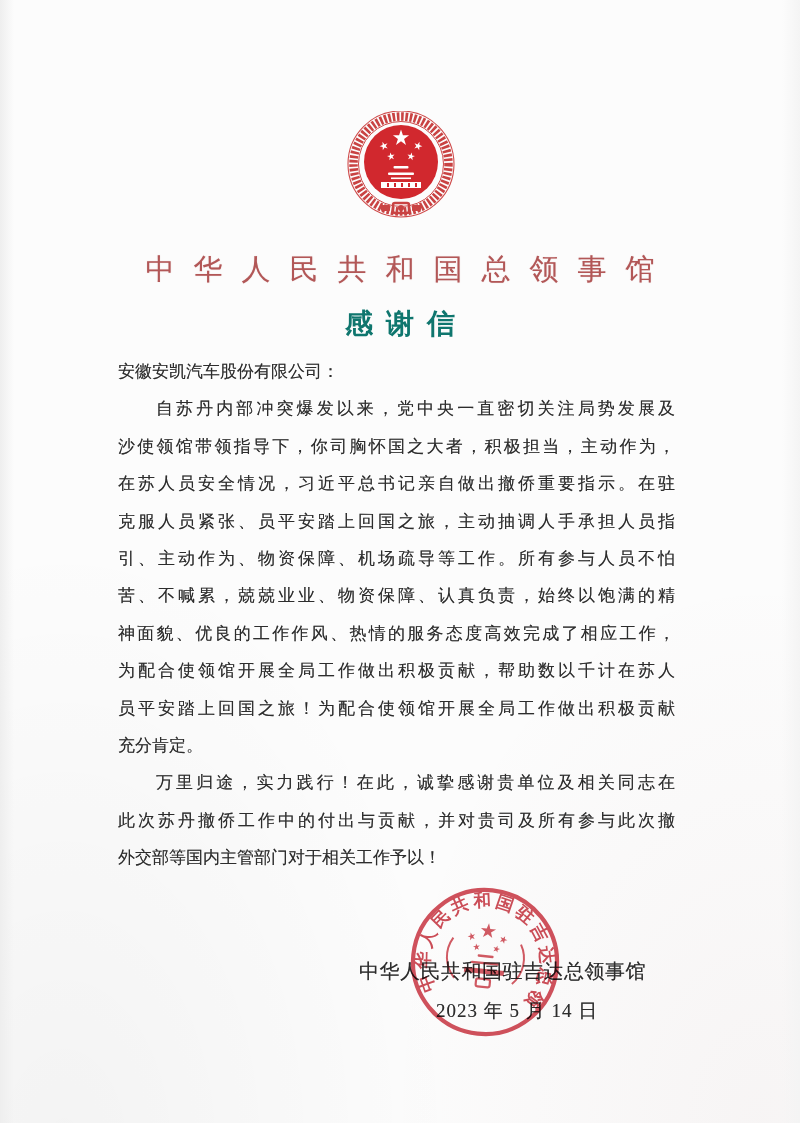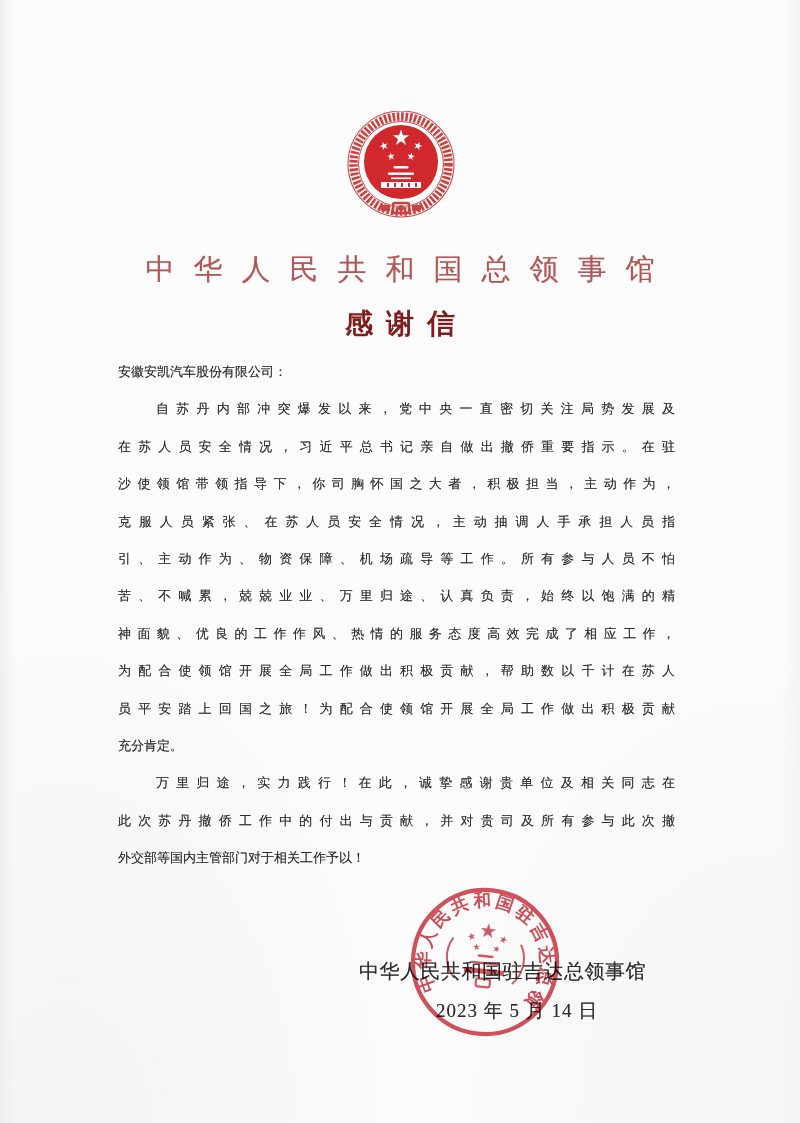--- a/index.html
+++ b/index.html
@@ -18,25 +18,25 @@
   .emblem { position:absolute; left:341px; top:111px; width:120px; height:116px; }
   .org-title {
     position:absolute; top:250px; left:0; width:800px; box-sizing:border-box;
     padding-left:19px; text-align:center;
     font-size:29px; letter-spacing:19px; color:#b25757; font-weight:500;
     text-shadow:0 0 1px rgba(178,87,87,.35);
   }
   .letter-title {
     position:absolute; top:305px; left:0; width:800px; box-sizing:border-box;
     padding-left:13px; text-align:center;
-    font-size:28px; letter-spacing:13px; color:#7f1d1d; font-weight:bold;
+    font-size:28px; letter-spacing:13px; color:#0f766e; font-weight:bold;
   }
   .body-block {
     position:absolute; left:118px; top:353px; width:557px;
-    font-size:13px; line-height:37.4px; color:#2d2d2d;
+    font-size:17px; line-height:37.4px; color:#2d2d2d;
     text-shadow:0 0 0.6px rgba(40,40,40,.5);
   }
   .line { height:37.4px; white-space:nowrap; }
   .line.just { text-align:justify; text-align-last:justify; white-space:normal; overflow:hidden; }
   .line.indent { padding-left:38px; }
   .signature {
     position:absolute; left:359px; top:958px; font-size:20px; letter-spacing:0.5px;
     color:#2d2d2d; text-shadow:0 0 0.6px rgba(40,40,40,.5); z-index:1;
   }
   .date {
@@ -90,25 +90,25 @@
     </g>
   </svg>
 
   <div class="org-title">中华人民共和国总领事馆</div>
 
   <div class="letter-title">感谢信</div>
 
   <div class="body-block">
     <div class="line">安徽安凯汽车股份有限公司：</div>
     <div class="line just indent">自苏丹内部冲突爆发以来，党中央一直密切关注局势发展及</div>
+    <div class="line just">沙使领馆带领指导下，你司胸怀国之大者，积极担当，主动作为，</div>
     <div class="line just">在苏人员安全情况，习近平总书记亲自做出撤侨重要指示。在驻</div>
-    <div class="line just">沙使领馆带领指导下，你司胸怀国之大者，积极担当，主动作为，</div>
-    <div class="line just">克服人员紧张、在苏人员安全情况，主动抽调人手承担人员指</div>
+    <div class="line just">克服人员紧张、员平安踏上回国之旅，主动抽调人手承担人员指</div>
     <div class="line just">引、主动作为、物资保障、机场疏导等工作。所有参与人员不怕</div>
-    <div class="line just">苦、不喊累，兢兢业业、万里归途、认真负责，始终以饱满的精</div>
+    <div class="line just">苦、不喊累，兢兢业业、物资保障、认真负责，始终以饱满的精</div>
     <div class="line just">神面貌、优良的工作作风、热情的服务态度高效完成了相应工作，</div>
     <div class="line just">为配合使领馆开展全局工作做出积极贡献，帮助数以千计在苏人</div>
     <div class="line just">员平安踏上回国之旅！为配合使领馆开展全局工作做出积极贡献</div>
     <div class="line">充分肯定。</div>
     <div class="line just indent">万里归途，实力践行！在此，诚挚感谢贵单位及相关同志在</div>
     <div class="line just">此次苏丹撤侨工作中的付出与贡献，并对贵司及所有参与此次撤</div>
     <div class="line">外交部等国内主管部门对于相关工作予以！</div>
   </div>
 
   <div class="signature">中华人民共和国驻吉达总领事馆</div>

